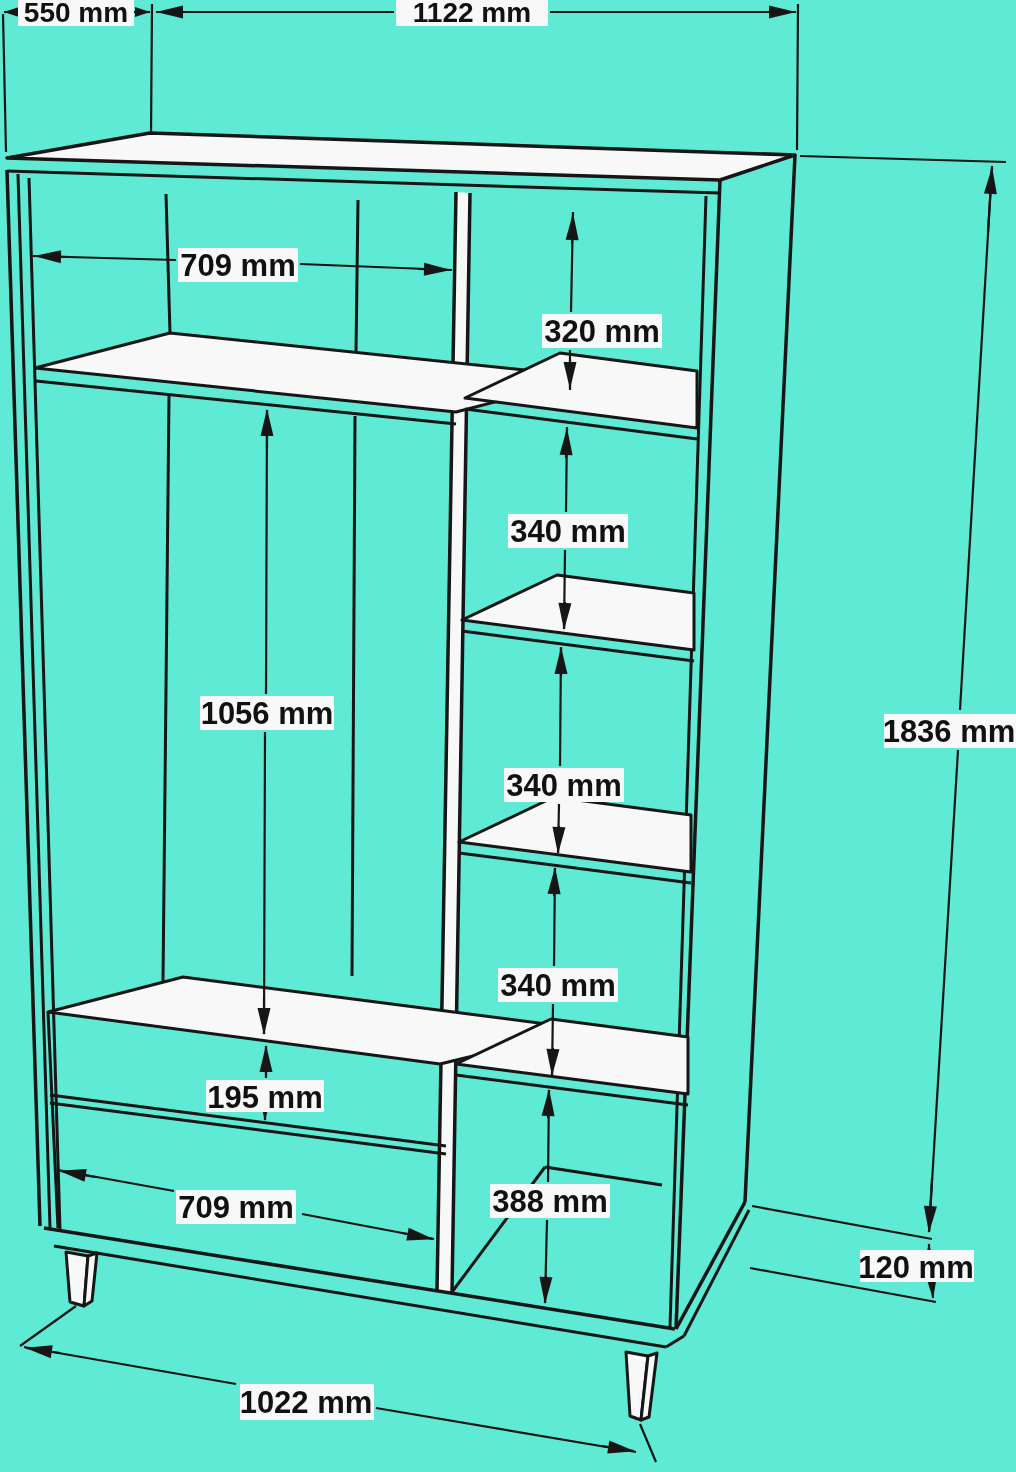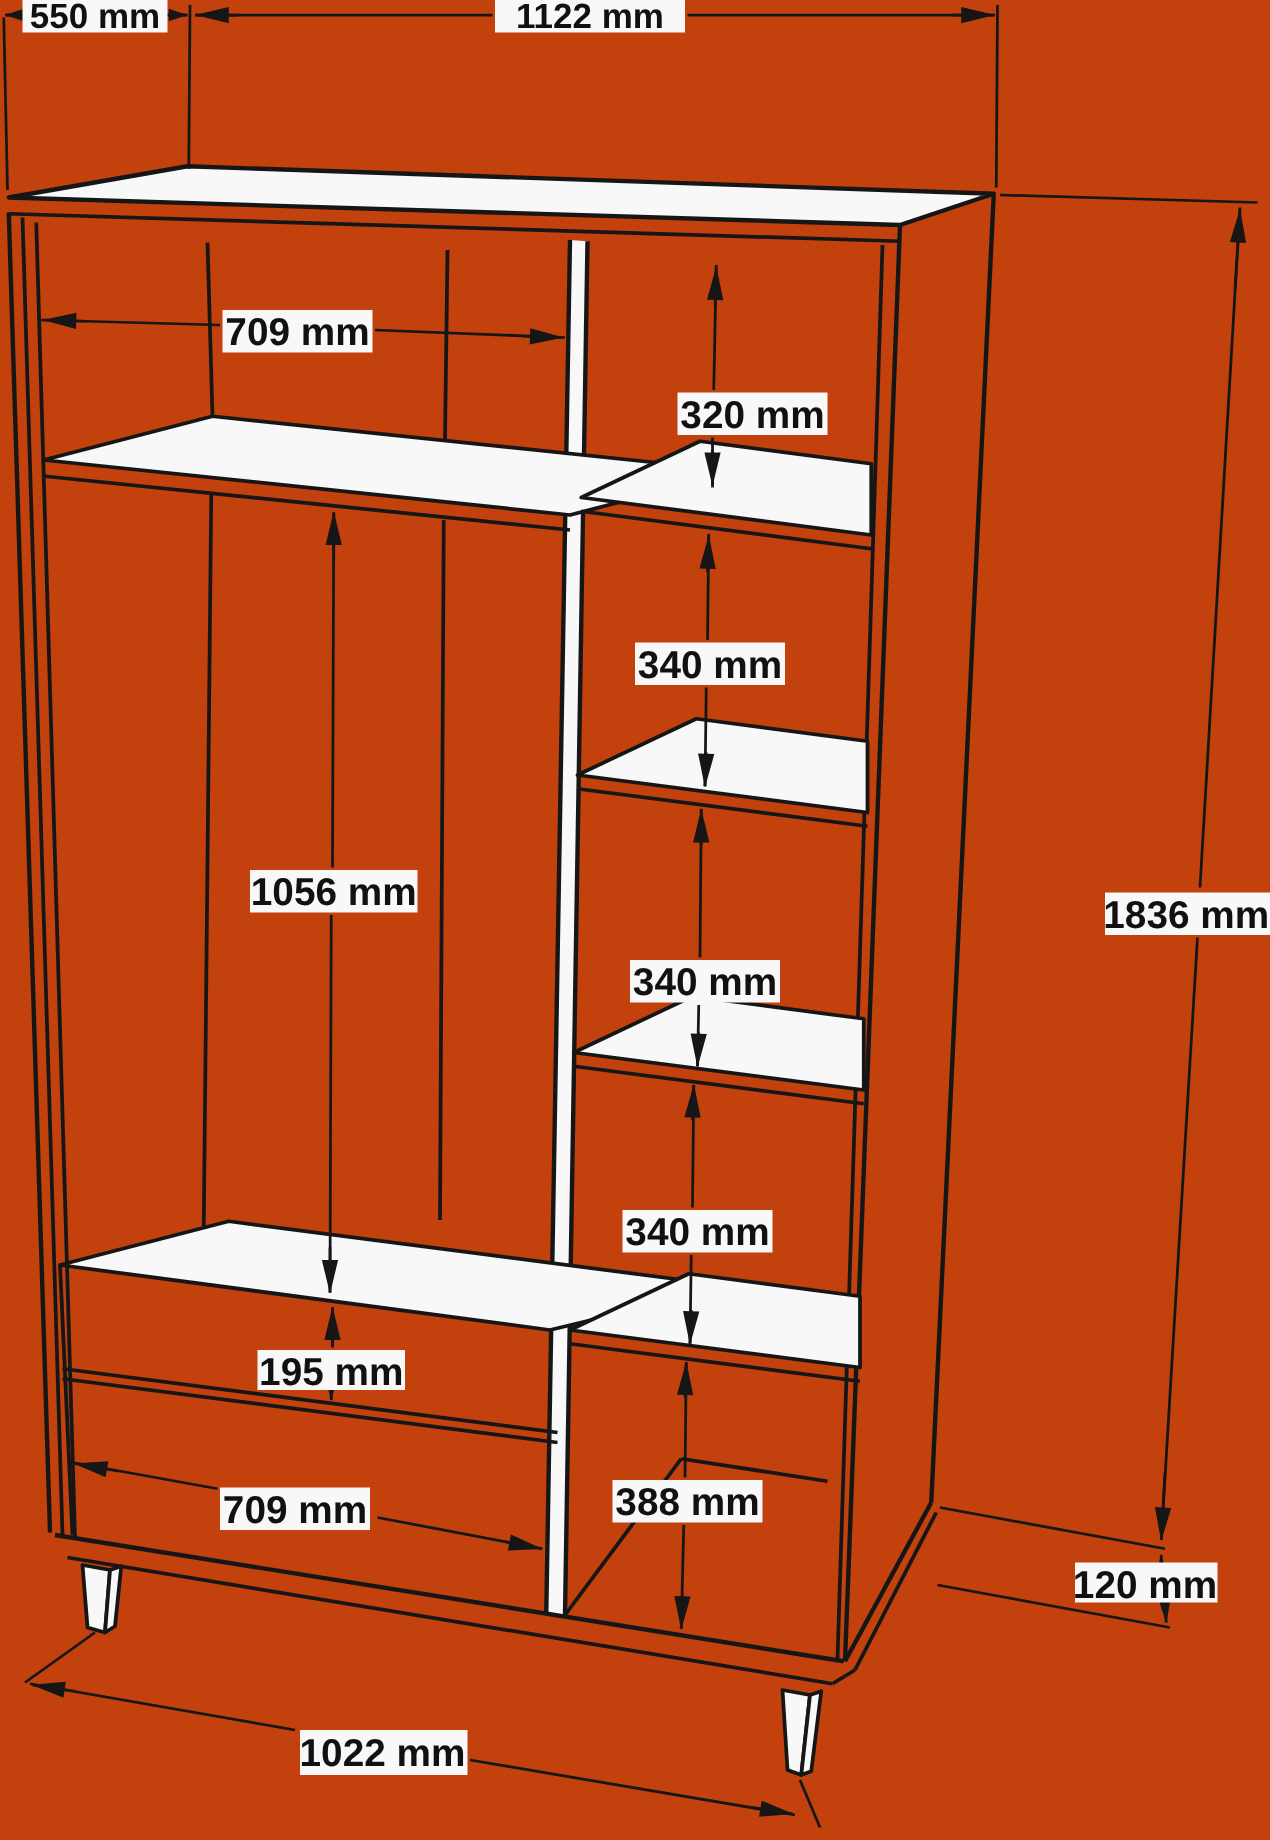--- a/index.html
+++ b/index.html
@@ -1,16 +1,16 @@
 <!DOCTYPE html>
 <html><head>
 <meta charset="utf-8">
 <style>
   html,body{margin:0;padding:0;background:#f8f8f8;}
-  .stage{width:1016px;height:1472px;position:relative;background:#c2410c;overflow:hidden;}
+  .stage{width:1016px;height:1472px;position:relative;background:#5eead4;overflow:hidden;}
   svg{display:block;}
   .ln{stroke:#161616;fill:none;}
   .w35{stroke-width:3.5px;}
   .w3{stroke-width:3px;}
   .w22{stroke-width:2.2px;}
   .face{fill:#f8f8f8;stroke:#161616;stroke-width:3.5px;stroke-linejoin:round;}
   .face2{fill:#f8f8f8;stroke:#161616;stroke-width:3px;stroke-linejoin:round;}
   .lbl{font-family:"Liberation Sans",sans-serif;font-weight:bold;fill:#111111;text-anchor:middle;}
   .lbl-sm{font-size:28px;}
   .lbl-lg{font-size:31px;}

